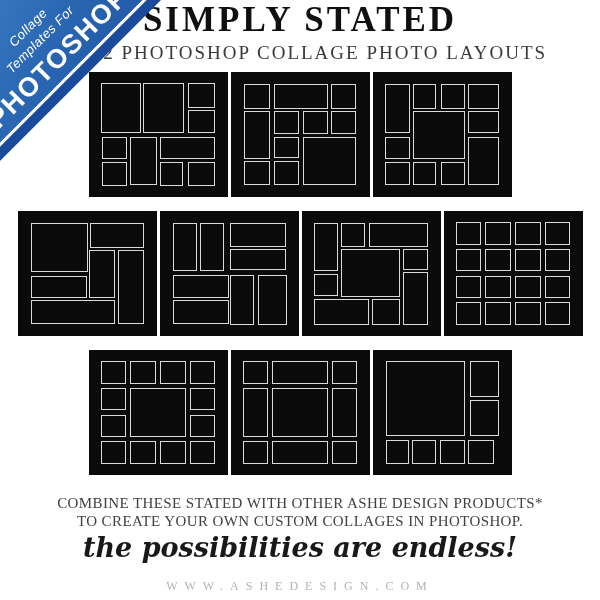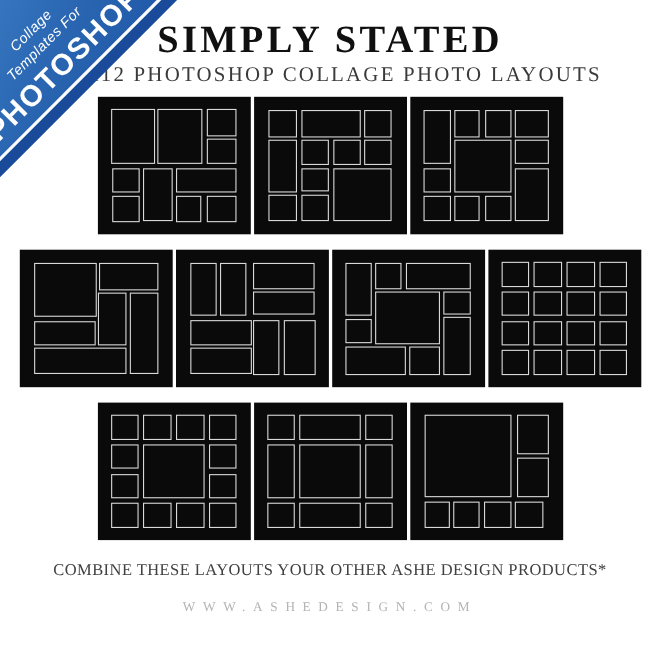--- a/index.html
+++ b/index.html
@@ -22,21 +22,21 @@
     letter-spacing:.5px;
   }
   .ribbon-brand {
     color:#ffffff; font-family:"Liberation Sans", sans-serif;
     font-weight:700; font-size:27px; letter-spacing:1.5px; text-align:center;
     line-height:1.15; padding:2px 0 3px 0;
   }
   .ribbon-edge { height:13px; background:#1a4b9b; border-top:3px solid #ffffff; }
 
   
-  .header { padding-top:16px; text-align:center; }
+  .header { text-align:center; }
   .title {
     font-size:35px; font-weight:700; color:#101010; letter-spacing:3px;
     line-height:40px;
   }
   .subtitle {
     font-size:19px; color:#3a3a3a; letter-spacing:2px; line-height:22px;
     margin-top:2px;
   }
 
   
@@ -240,17 +240,19 @@
             <div class="cell" style="left: 24%; top: 77%; width: 21%; height: 23%;"></div>
             <div class="cell" style="left: 48%; top: 77%; width: 22%; height: 23%;"></div>
             <div class="cell" style="left: 73%; top: 77%; width: 22%; height: 23%;"></div>
           </div>
         </div>
       </div>
     </div>
 
 
   <div class="footer">
-    <div class="footer-line">COMBINE THESE LAYOUTS YOUR OTHER ASHE DESIGN PRODUCTS*</div>
+    <div class="footer-line">COMBINE THESE STATED WITH OTHER ASHE DESIGN PRODUCTS*</div>
+    <div class="footer-line">TO CREATE YOUR OWN CUSTOM COLLAGES IN PHOTOSHOP.</div>
+    <div class="tagline">the possibilities are endless!</div>
     <div class="url">WWW.ASHEDESIGN.COM</div>
   </div>
 
 </div>
 
 </body></html>

